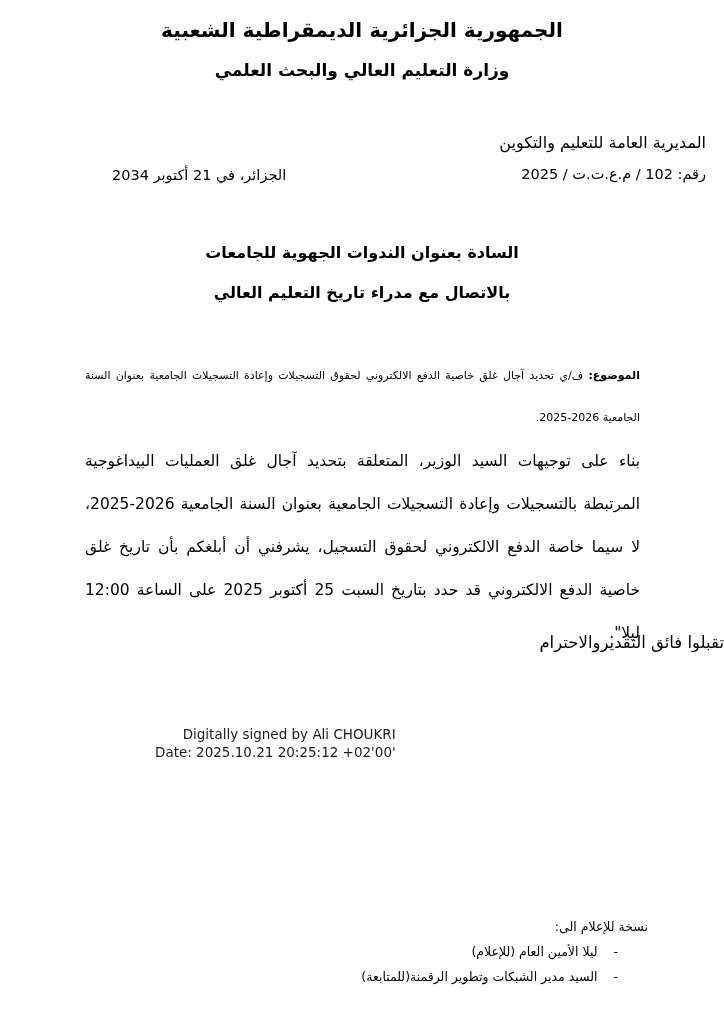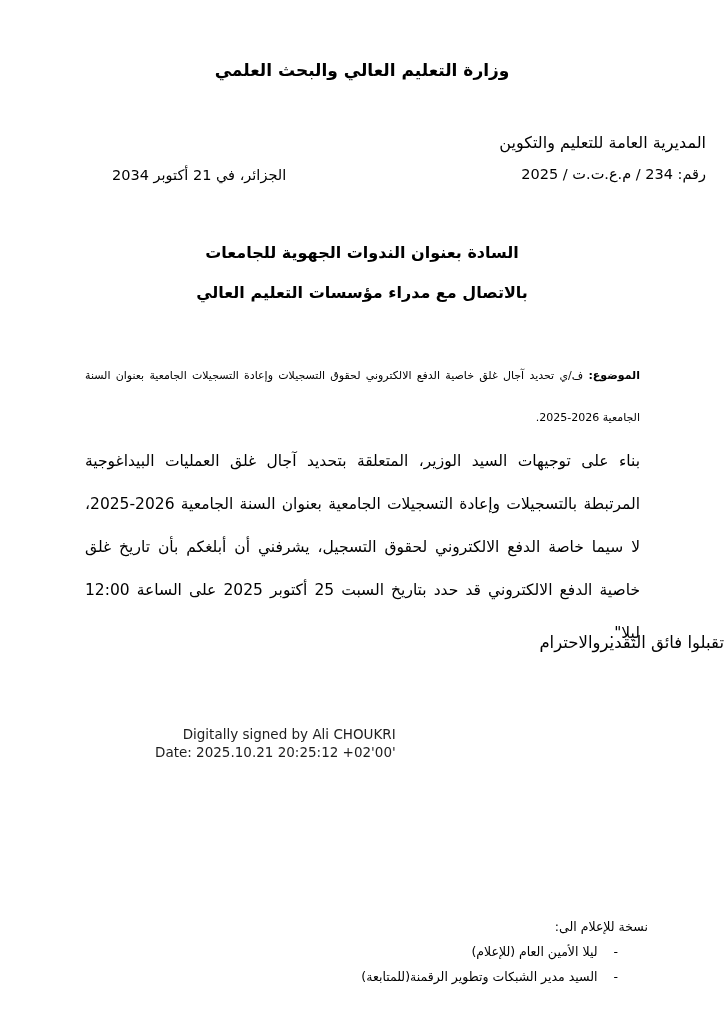--- a/index.html
+++ b/index.html
@@ -51,29 +51,30 @@
   .cc-heading { }
   .cc-item { display:flex; align-items:flex-start; padding-right:30px; gap:16px; }
   .cc-marker { flex:0 0 auto; }
   .cc-text { flex:0 1 auto; }
 </style>
 </head>
 <body>
 
 <div class="page">
 
+  <div class="abs center title1">الجمهورية الجزائرية الديمقراطية الشعبية</div>
   <div class="abs center title2">وزارة التعليم العالي والبحث العلمي</div>
 
   <div class="abs directorate">المديرية العامة للتعليم والتكوين</div>
-  <div class="abs ref-number">رقم: 234 / م.ع.ت.ت / 2025</div>
+  <div class="abs ref-number">رقم: 102 / م.ع.ت.ت / 2025</div>
   <div class="abs place-date">الجزائر، في 21 أكتوبر 2034</div>
 
   <div class="abs center addressee">
     <div>السادة بعنوان الندوات الجهوية للجامعات</div>
-    <div>بالاتصال مع مدراء مؤسسات التعليم العالي</div>
+    <div>بالاتصال مع مدراء تاريخ التعليم العالي</div>
   </div>
 
   <div class="abs subject">
     <span class="subject-label">الموضوع:</span>
     <span>ف/ي تحديد آجال غلق خاصية الدفع الالكتروني لحقوق التسجيلات وإعادة التسجيلات الجامعية بعنوان السنة الجامعية 2026-2025.</span>
   </div>
 
   <div class="abs body-par">بناء على توجيهات السيد الوزير، المتعلقة بتحديد آجال غلق العمليات البيداغوجية المرتبطة بالتسجيلات وإعادة التسجيلات الجامعية بعنوان السنة الجامعية 2026-2025، لا سيما خاصة الدفع الالكتروني لحقوق التسجيل، يشرفني أن أبلغكم بأن تاريخ غلق خاصية الدفع الالكتروني قد حدد بتاريخ السبت 25 أكتوبر 2025 على الساعة 12:00 ليلا".</div>
 
   <div class="abs center closing">تقبلوا فائق التقديروالاحترام</div>

